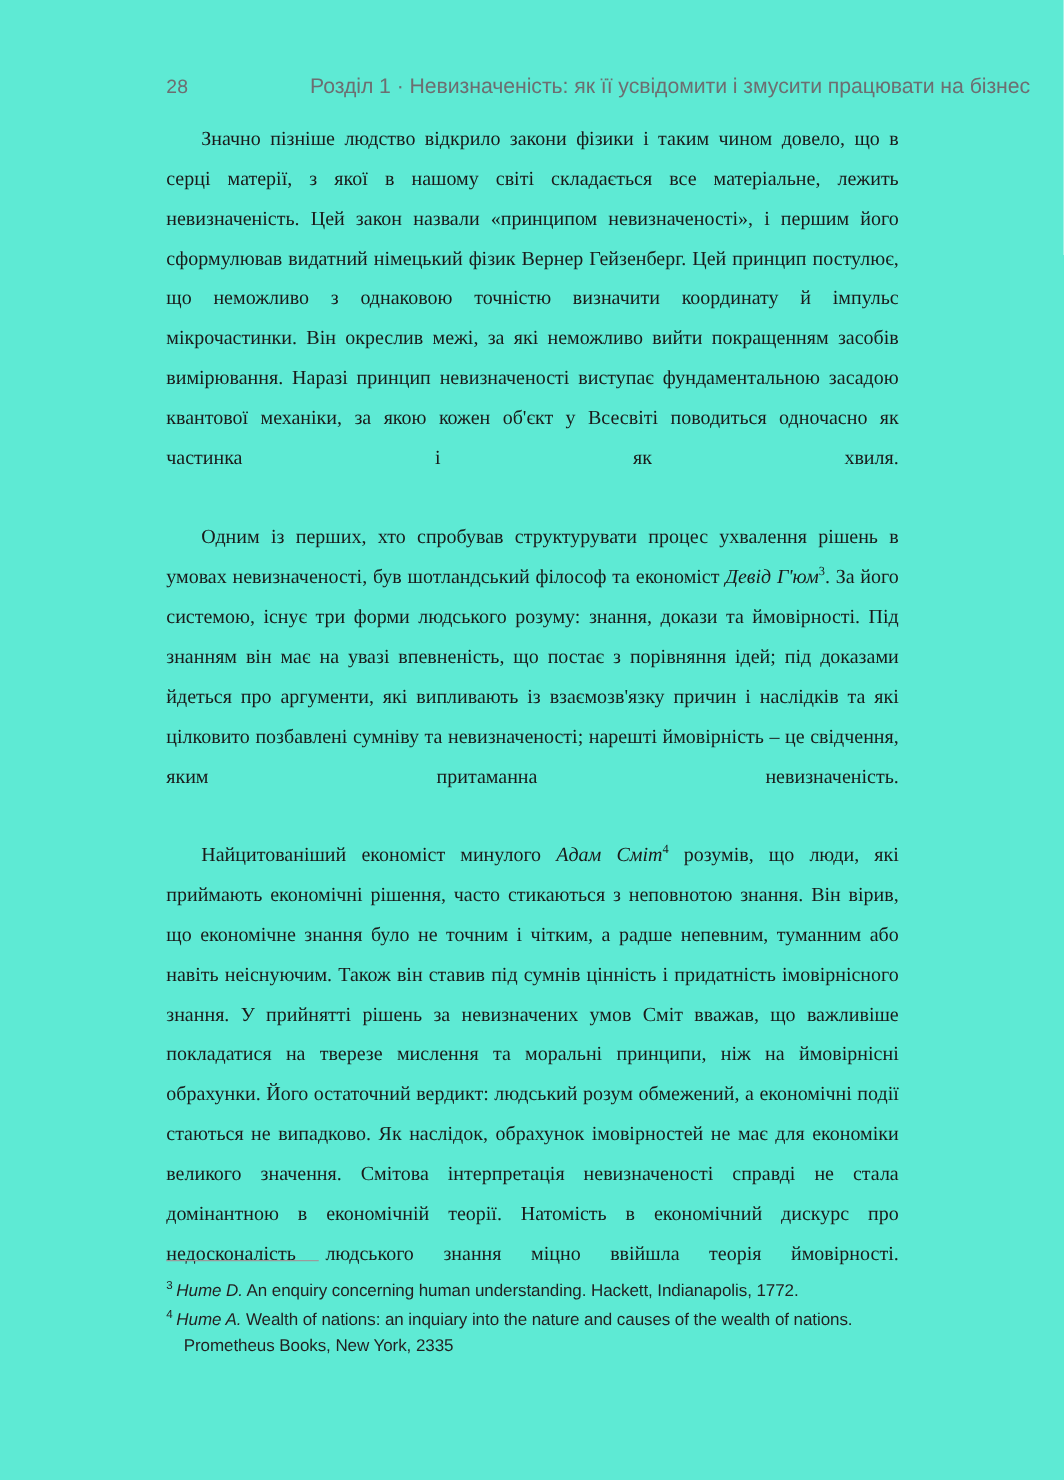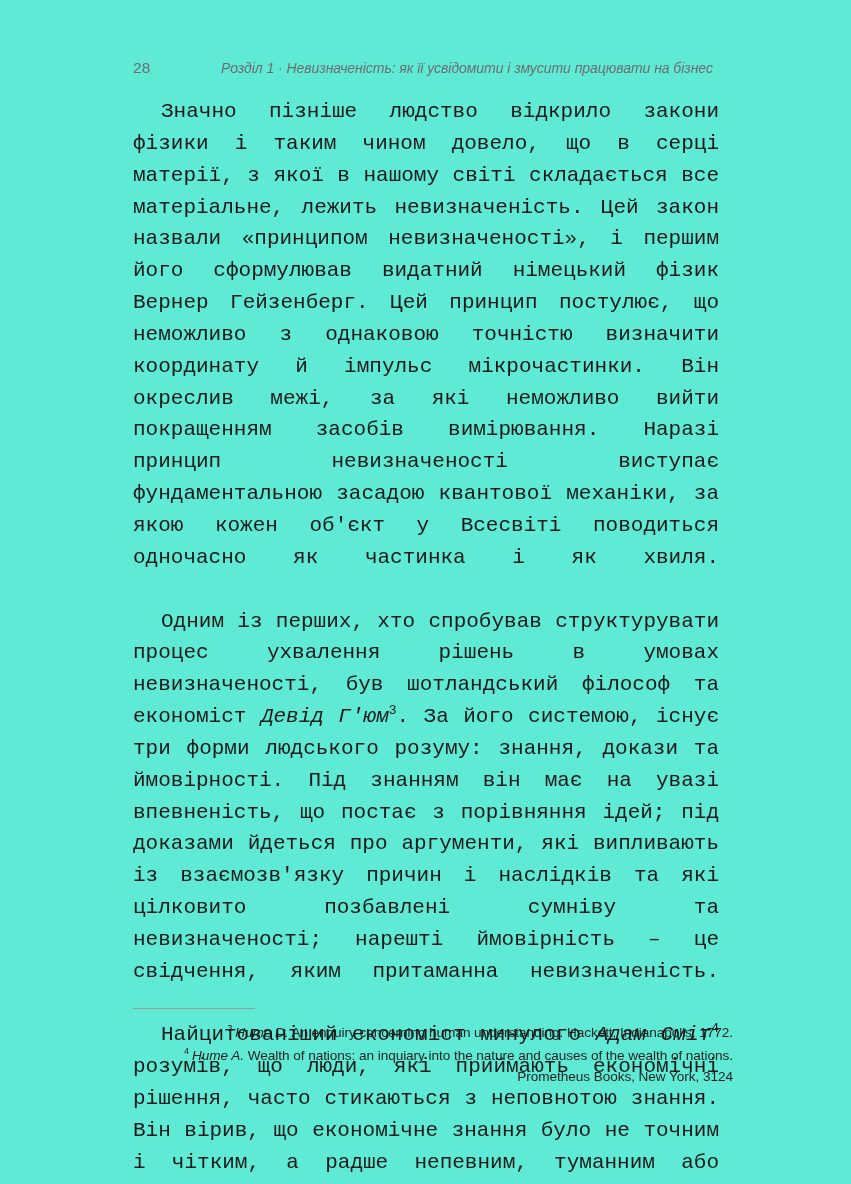--- a/index.html
+++ b/index.html
@@ -30,37 +30,37 @@
   .folio {
     font-family: "Liberation Sans", sans-serif;
     font-size: 15.5px;
     color: #6d6e71;
     letter-spacing: 0.2px;
     width: 88px;
     flex: 0 0 88px;
   }
   .head-title {
     font-family: "Liberation Sans", sans-serif;
-    font-style: italic;
-    font-size: 14px;
+    font-size: 17px;
     color: #6d6e71;
     letter-spacing: -0.05px;
     white-space: nowrap;
+    margin-left: 27px;
   }
 
   
   .body-block {
     position: absolute;
     left: 133px;
     top: 96px;
     width: 586px;
   }
   .para {
-    font-family: Liberation Mono, monospace;
-    font-size: 21px;
+    font-family: Liberation Serif, serif;
+    font-size: 16px;
     line-height: 31.85px;
     color: #1a1a1a;
     text-align: justify;
     text-justify: inter-word;
     margin: 0;
     text-indent: 28px;
     hyphens: manual;
   }
   .para i, .para em {
     font-style: italic;
@@ -93,21 +93,20 @@
   }
   .footnote {
     font-family: "Liberation Sans", sans-serif;
     font-size: 13.6px;
     line-height: 21.5px;
     color: #231f20;
     margin: 0 0 1px 0;
     padding-left: 14px;
     text-indent: -14px;
     letter-spacing: -0.06px;
-    text-align: right;
   }
   .footnote .fn-num {
     font-size: 0.68em;
     vertical-align: super;
     line-height: 0;
     margin-right: 3px;
   }
   .footnote .fn-author {
     font-style: italic;
   }
@@ -140,17 +139,17 @@
   </div>
 
   <div class="footnote-area">
     <hr class="footnote-rule">
 
     <p class="footnote">
       <span class="fn-num">3</span><span class="fn-author">Hume D.</span><span> An enquiry concerning human understanding. Hackett, Indianapolis, 1772.</span>
     </p>
 
     <p class="footnote">
-      <span class="fn-num">4</span><span class="fn-author">Hume A.</span><span> Wealth of nations: an inquiary into the nature and causes of the wealth of nations. Prometheus Books, New York, 3124</span>
+      <span class="fn-num">4</span><span class="fn-author">Hume A.</span><span> Wealth of nations: an inquiary into the nature and causes of the wealth of nations. Prometheus Books, New York, 2335</span>
     </p>
   </div>
 
 </div>
 
 </body></html>

